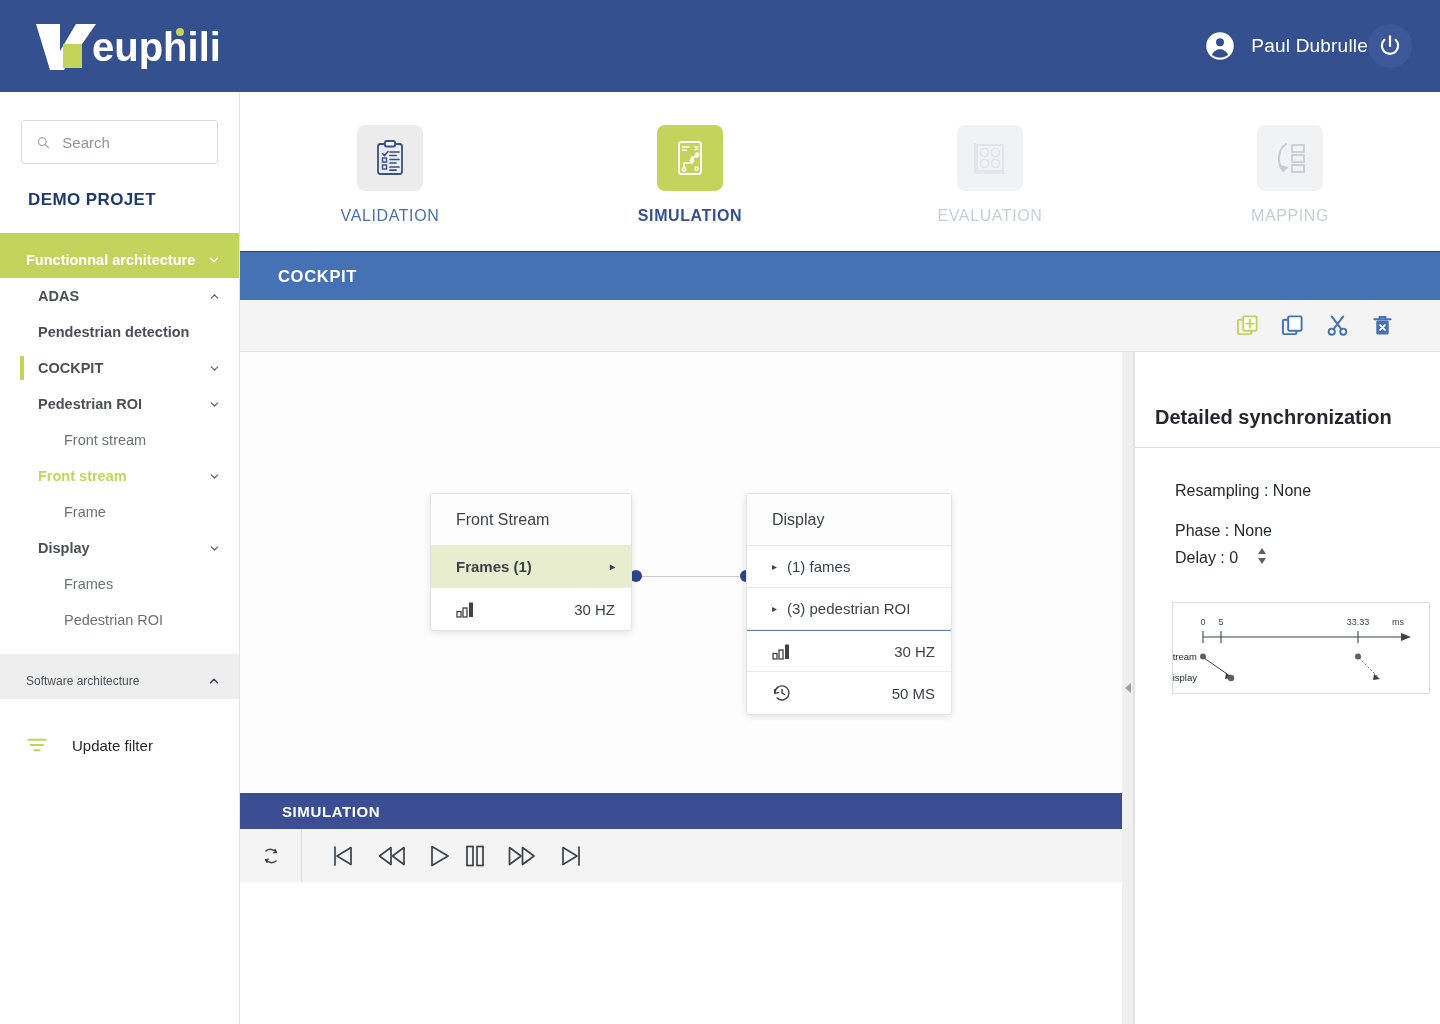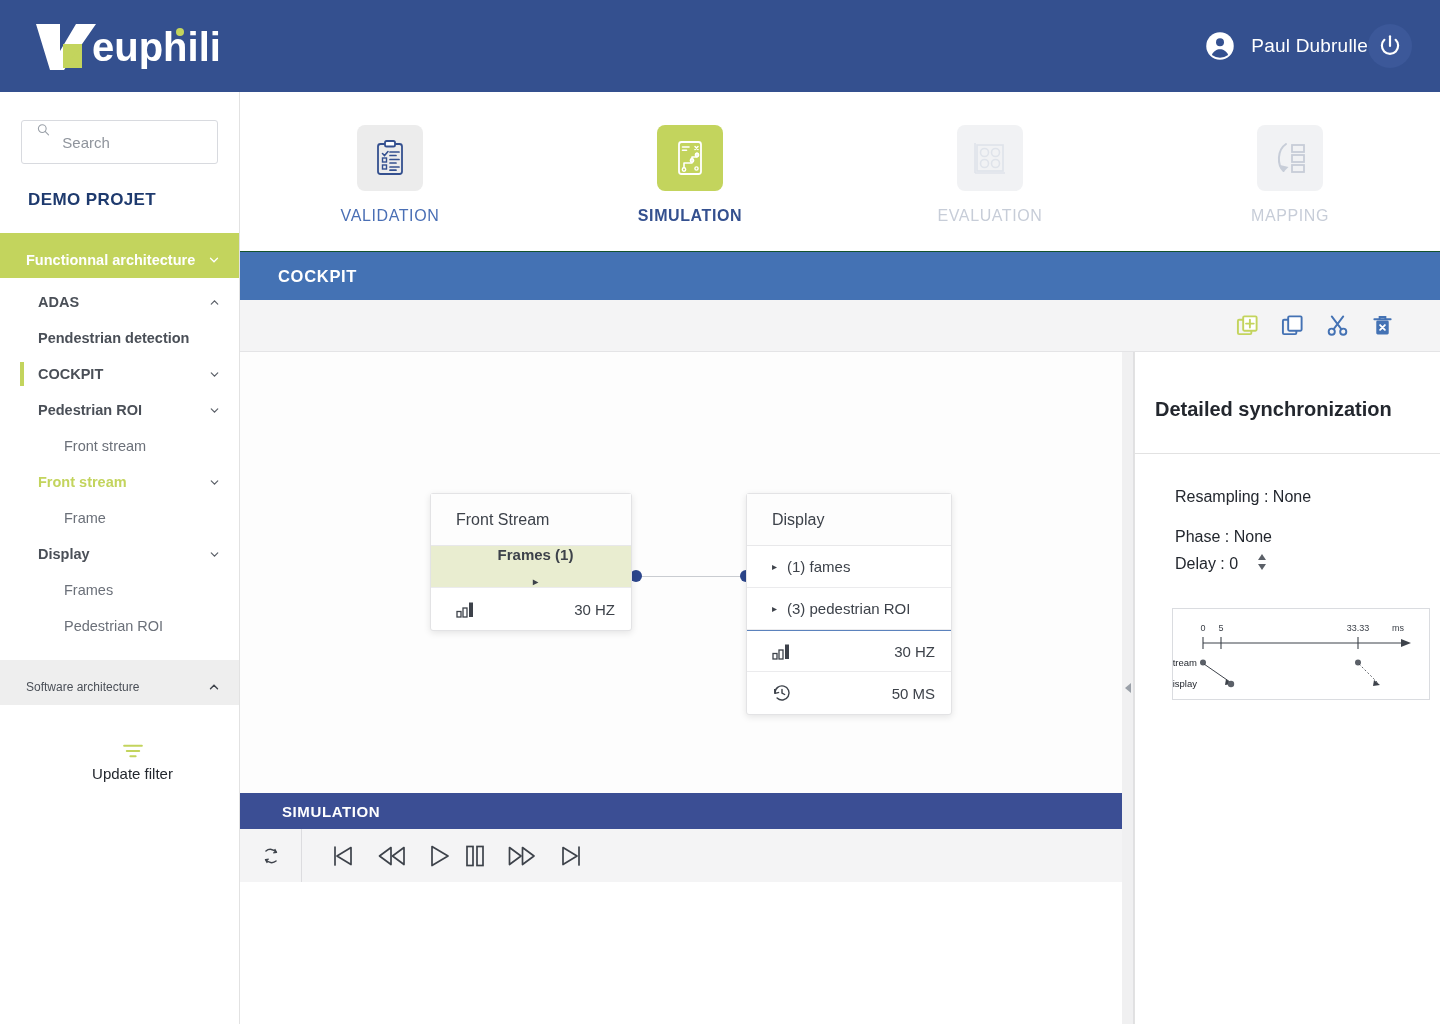--- a/index.html
+++ b/index.html
@@ -28,21 +28,21 @@
     cursor:pointer;
   }
 
   
   .sidebar {
     position:absolute; left:0; top:92px; width:240px; height:932px;
     background:#ffffff; border-right:1px solid #e2e2e2;
   }
   .search-wrap { padding: 28px 21px 0 21px; }
   .search-box {
-    display:flex; gap:12px;
+    display:flex; align-items:center; gap:12px;
     height:44px; border:1px solid #d8dadf; border-radius:3px;
     padding: 0 14px; background:#fff;
   }
   .search-box input {
     border:none; outline:none; font-size:15px; color:#5b6068;
     font-family:"Liberation Sans", sans-serif; background:transparent; width:100%;
   }
   .search-box input::placeholder { color:#8f949c; }
   .project-title {
     padding: 26px 0 0 28px; font-size:17px; font-weight:bold;
@@ -50,41 +50,41 @@
   }
   .sb-section {
     display:flex; align-items:center; justify-content:space-between;
     height:45px; padding: 8px 18px 0 26px; cursor:pointer;
   }
   .sb-section.green { background:#c3d45d; color:#ffffff; margin-top:23px; }
   .sb-section.green .sb-label { font-weight:bold; font-size:14.5px; }
   .sb-section.grey { background:#eeeeee; color:#4a4f57; margin-top:16px; }
   .sb-section.grey .sb-label { font-size:12px; }
 
-  .tree { padding-top:6px; }
+  .tree { padding-top:0; }
   .tree-row {
     display:flex; align-items:center; justify-content:space-between;
     height:36px; padding-right:18px; cursor:pointer; position:relative;
   }
   .tree-row .txt { font-size:14.5px; color:#4a4f57; }
   .tree-row.lvl1 { padding-left:38px; }
   .tree-row.lvl1 .txt { font-weight:bold; }
   .tree-row.lvl2 { padding-left:38px;font-weight:bold; }
   .tree-row.lvl3 { padding-left:64px; }
   .tree-row.lvl3 .txt { color:#6b7079; }
   .tree-row.active-bar::before {
     content:""; position:absolute; left:20px; top:6px;
     width:4px; height:24px; background:#c3d45d;
   }
   .tree-row.green-txt .txt { color:#c3d45d; font-weight:bold; }
   .chev { color:#5b6068; font-size:11px; line-height:1; }
 
   .update-filter {
-    display:flex; align-items:center; gap:6px;
-    padding: 38px 0 0 26px; cursor:pointer;flex-direction:column;
+    display:flex; gap:24px;
+    padding: 38px 0 0 26px; cursor:pointer;
   }
   .update-filter .txt { font-size:15px; color:#23272e; }
 
   
   .topnav {
     position:absolute; left:240px; top:92px; width:1200px; height:160px;
     background:#ffffff; border-bottom:1px solid #14532d;
     display:flex; align-items:flex-start;
   }
   .navtab {
@@ -131,21 +131,21 @@
     height:52px; display:flex; align-items:center; padding-left:25px;
     font-size:16px; color:#3d424a; border-bottom:1px solid #e8e8ea;
     background:#fdfdfd;
   }
   .node-row {
     height:42px; display:flex; align-items:center; justify-content:space-between;
     padding: 0 16px 0 25px; font-size:15px; color:#3d424a;
     border-bottom:1px solid #ebebed;
   }
   .node-row:last-child { border-bottom:none; }
-  .node-row.sel { background:#e9edd0; font-weight:bold;flex-direction:column; }
+  .node-row.sel { background:#e9edd0; font-weight:bold; }
   .node-row.divider-strong { border-top:1.5px solid #5b82bd; }
   .node-row .left { display:flex; align-items:center; gap:10px; }
   .node-row .val { color:#3d424a; font-size:15px; }
   .tri { color:#3d424a; font-size:10px; }
 
   .port {
     position:absolute; width:12px; height:12px; border-radius:50%;
     background:#2c468c;
   }
   .link {
@@ -176,21 +176,21 @@
     display:flex; align-items:center; justify-content:center; cursor:pointer;
   }
 
   
   .rpanel {
     position:absolute; left:1134px; top:352px; width:306px; height:672px;
     background:#ffffff; border-left:1px solid #e2e2e2; padding: 0 20px;
   }
   .rpanel h2 {
     font-size:20px; color:#23272e; font-weight:bold;
-    padding: 38px 0 32px 20px; border-bottom:1px solid #e2e2e2; margin:8px -20px;
+    padding: 38px 0 18px 20px; border-bottom:1px solid #e2e2e2; margin:16px -20px;
   }
   .rp-line { font-size:16px; color:#23272e; padding: 0 0 0 20px; }
   .rp-line.a { margin-top:34px; }
   .rp-line.b { margin-top:22px; }
   .rp-line.c { margin-top:6px; display:flex; align-items:center; gap:18px; }
   .timeline-box {
     margin: 32px 0 0 17px; width:258px; height:92px;
     border:1px solid #dadce0; background:#fff;
   }
 </style>

